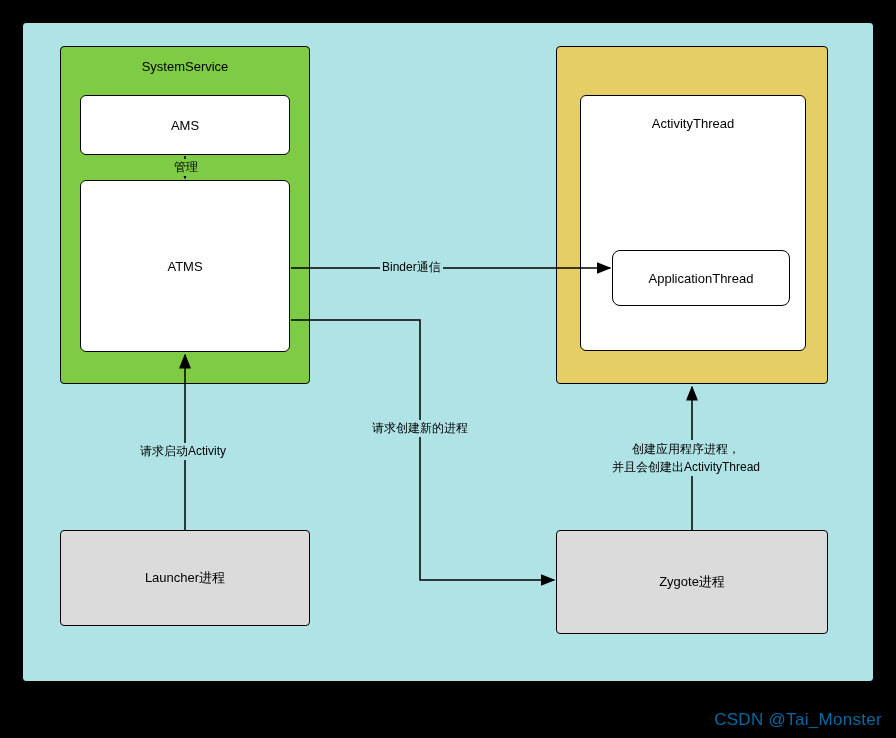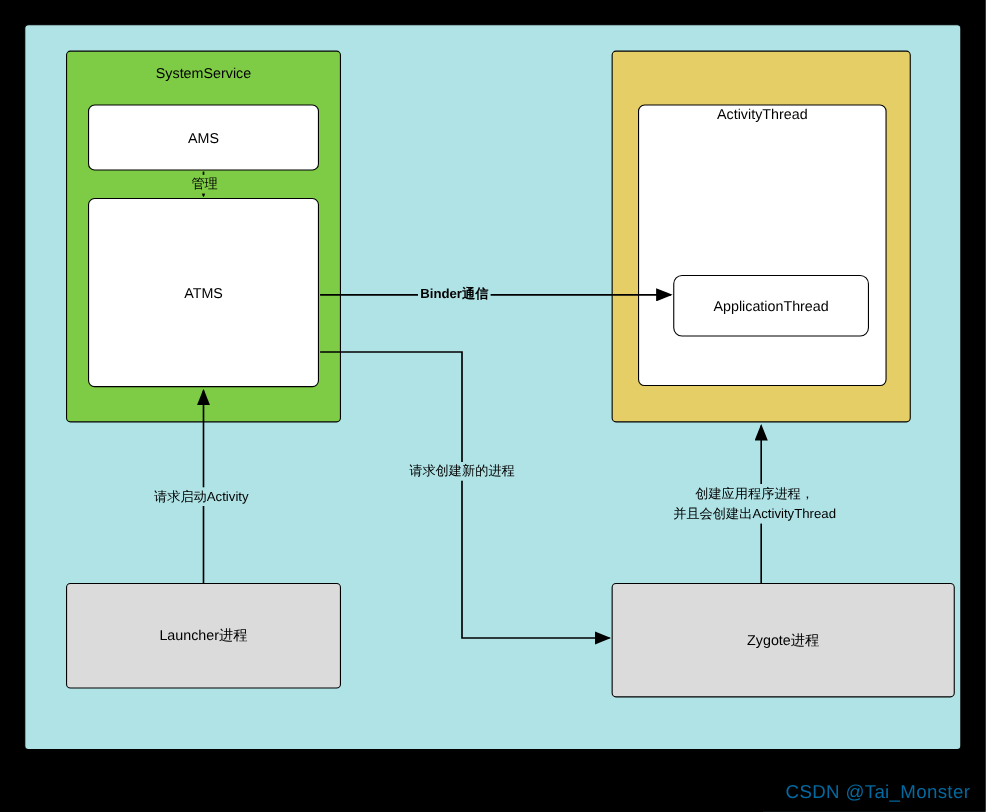--- a/index.html
+++ b/index.html
@@ -60,32 +60,33 @@
   }
   .ams-box {
     left: 80px; top: 95px; width: 210px; height: 60px;
   }
   .atms-box {
     left: 80px; top: 180px; width: 210px; height: 172px;
   }
   .activity-thread-box {
     left: 580px; top: 95px; width: 226px; height: 256px;
     align-items: flex-start;
+    padding-top: 20px;
   }
   .application-thread-box {
     left: 612px; top: 250px; width: 178px; height: 56px;
     border-radius: 8px;
   }
   .launcher-box {
     left: 60px; top: 530px; width: 250px; height: 96px;
     background: #DBDBDB;
     border-radius: 4px;
   }
   .zygote-box {
-    left: 556px; top: 530px; width: 312px; height: 104px;
+    left: 556px; top: 530px; width: 272px; height: 104px;
     background: #DBDBDB;
     border-radius: 4px;
   }
   .edge-label {
     position: absolute;
     background: #B0E3E6;
     padding: 0 2px;
     font-size: 12px;
     white-space: nowrap;
     text-align:center;
@@ -157,20 +158,20 @@
     <line x1="291" y1="268" x2="610" y2="268" stroke="#000" stroke-width="1.5" marker-end="url(#arrowhead)"></line>
 
     <line x1="185" y1="530" x2="185" y2="355" stroke="#000" stroke-width="1.5" marker-end="url(#arrowhead)"></line>
 
     <polyline points="291,320 420,320 420,580 554,580" fill="none" stroke="#000" stroke-width="1.5" marker-end="url(#arrowhead)"></polyline>
 
     <line x1="692" y1="530" x2="692" y2="387" stroke="#000" stroke-width="1.5" marker-end="url(#arrowhead)"></line>
   </svg>
 
   <div class="edge-label" style="left:172px; top:159px; background:#7ECB45;">管理</div>
-  <div class="edge-label" style="left:380px; top:259px;font-weight:bold;">Binder通信</div>
+  <div class="edge-label" style="left:380px; top:259px;">Binder通信</div>
   <div class="edge-label" style="left:138px; top:443px;">请求启动Activity</div>
   <div class="edge-label" style="left:370px; top:420px;">请求创建新的进程</div>
   <div class="edge-label" style="left:610px; top:440px; white-space:pre; line-height:1.5;">创建应用程序进程，
 并且会创建出ActivityThread</div>
 
   <div class="watermark">CSDN @Tai_Monster</div>
 </div>
 
 </body></html>

